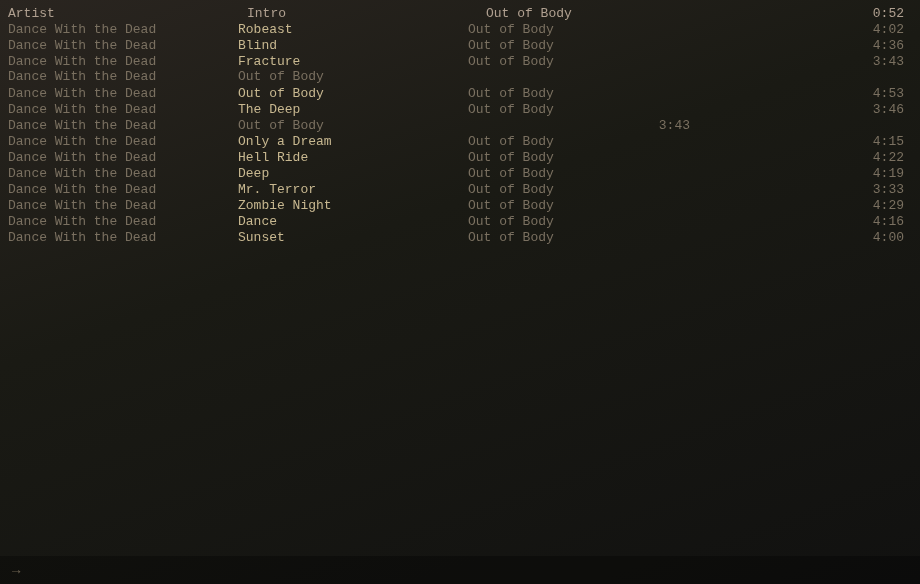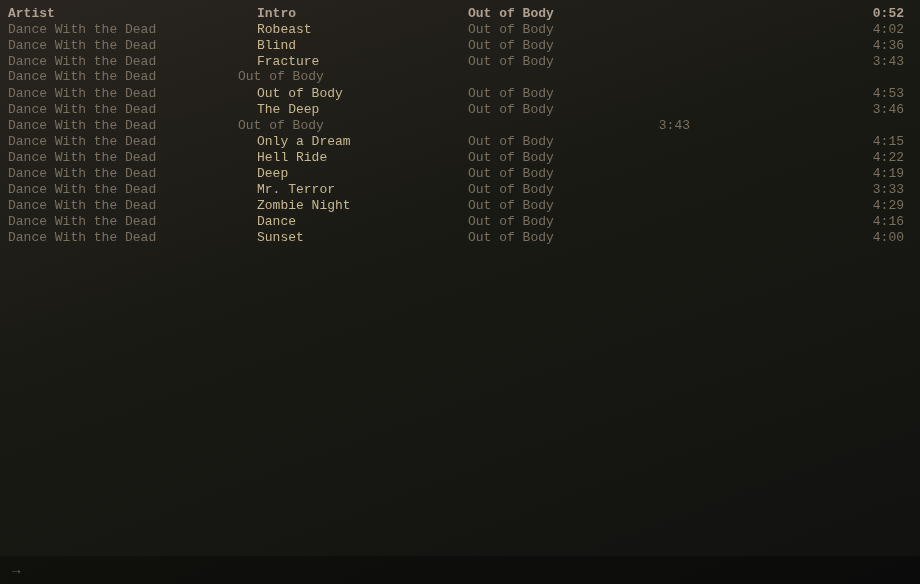--- a/index.html
+++ b/index.html
@@ -27,38 +27,38 @@
     .track-row {
       display: grid;
       grid-template-columns: 230px 230px 230px 1fr;
       padding: 2px 8px;
       height: 16px;
       align-items: center;
     }
 
     .track-row.header {
       color: #b0a090;
-      font-weight: bold;
+      font-weight: normal;
+      gap: 9px;
     }
 
     .track-row .artist {
       color: #7a7060;
       white-space: nowrap;
       overflow: hidden;
     }
 
     .track-row.header .artist {
       color: #b0a090;
     }
 
     .track-row .title {
       color: #c8b890;
       white-space: nowrap;
       overflow: hidden;
-      margin-left: 19px;
     }
 
     .track-row.header .title {
       color: #b0a090;
     }
 
     .track-row .album {
       color: #7a7060;
       white-space: nowrap;
       overflow: hidden;

